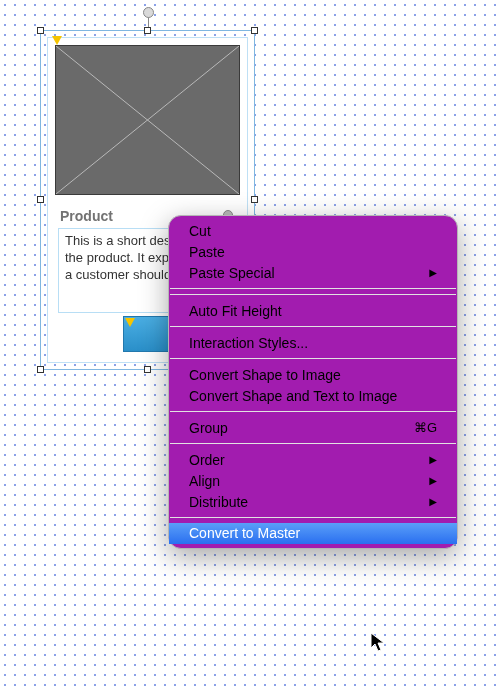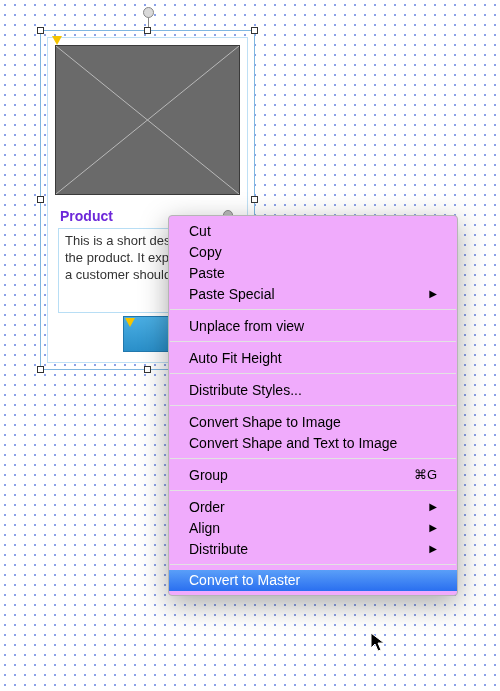--- a/index.html
+++ b/index.html
@@ -88,21 +88,21 @@
     background: #6a6a6a;
     border: 1px solid #3a3a3a;
   }
   .img-placeholder svg { width: 100%; height: 100%; display:block; }
   
   .prod-title {
     position: absolute;
     left: 12px;
     top: 170px;
     font-weight: bold;
-    color: #6d28d9;
+    color: #737373;
     font-size: 14px;
   }
   .little-circle {
     position: absolute;
     width: 10px; height: 10px;
     border-radius: 50%;
     background: #bbb;
     border: 1px solid #888;
     right: 14px;
     top: 172px;
@@ -137,23 +137,23 @@
     text-align: center;
     line-height: 34px;
     overflow: hidden;
   }
   
   .context-menu {
     position: absolute;
     left: 168px;
     top: 215px;
     width: 290px;
-    background: #f0abfc;
+    background: #a21caf;
     border: 1px solid #b5b5b5;
-    border-radius: 4px;
+    border-radius: 13px;
     box-shadow: 0 8px 28px rgba(0,0,0,0.35);
     padding: 4px 0;
   }
   .menu-item {
     padding: 3px 20px 3px 20px;
     display: flex;
     align-items: center;
     justify-content: space-between;
     cursor: default;
     color: #000;
@@ -215,40 +215,34 @@
   <div class="handle h-bl"></div>
   <div class="handle h-bm"></div>
   <div class="handle h-br"></div>
 </div>
 
 <div class="context-menu">
   <div class="menu-item">
       <span>Cut</span>
     </div>
   <div class="menu-item">
-      <span>Copy</span>
-    </div>
-  <div class="menu-item">
       <span>Paste</span>
     </div>
   <div class="menu-item">
     <span>Paste Special</span>
     <span class="submenu-arrow">▶</span>
   </div>
   <div class="menu-sep"></div>
-  <div class="menu-item">
-      <span>Unplace from view</span>
-    </div>
   <div class="menu-sep"></div>
   <div class="menu-item">
       <span>Auto Fit Height</span>
     </div>
   <div class="menu-sep"></div>
   <div class="menu-item">
-      <span>Distribute Styles...</span>
+      <span>Interaction Styles...</span>
     </div>
   <div class="menu-sep"></div>
   <div class="menu-item">
       <span>Convert Shape to Image</span>
     </div>
   <div class="menu-item">
       <span>Convert Shape and Text to Image</span>
     </div>
   <div class="menu-sep"></div>
   <div class="menu-item">

